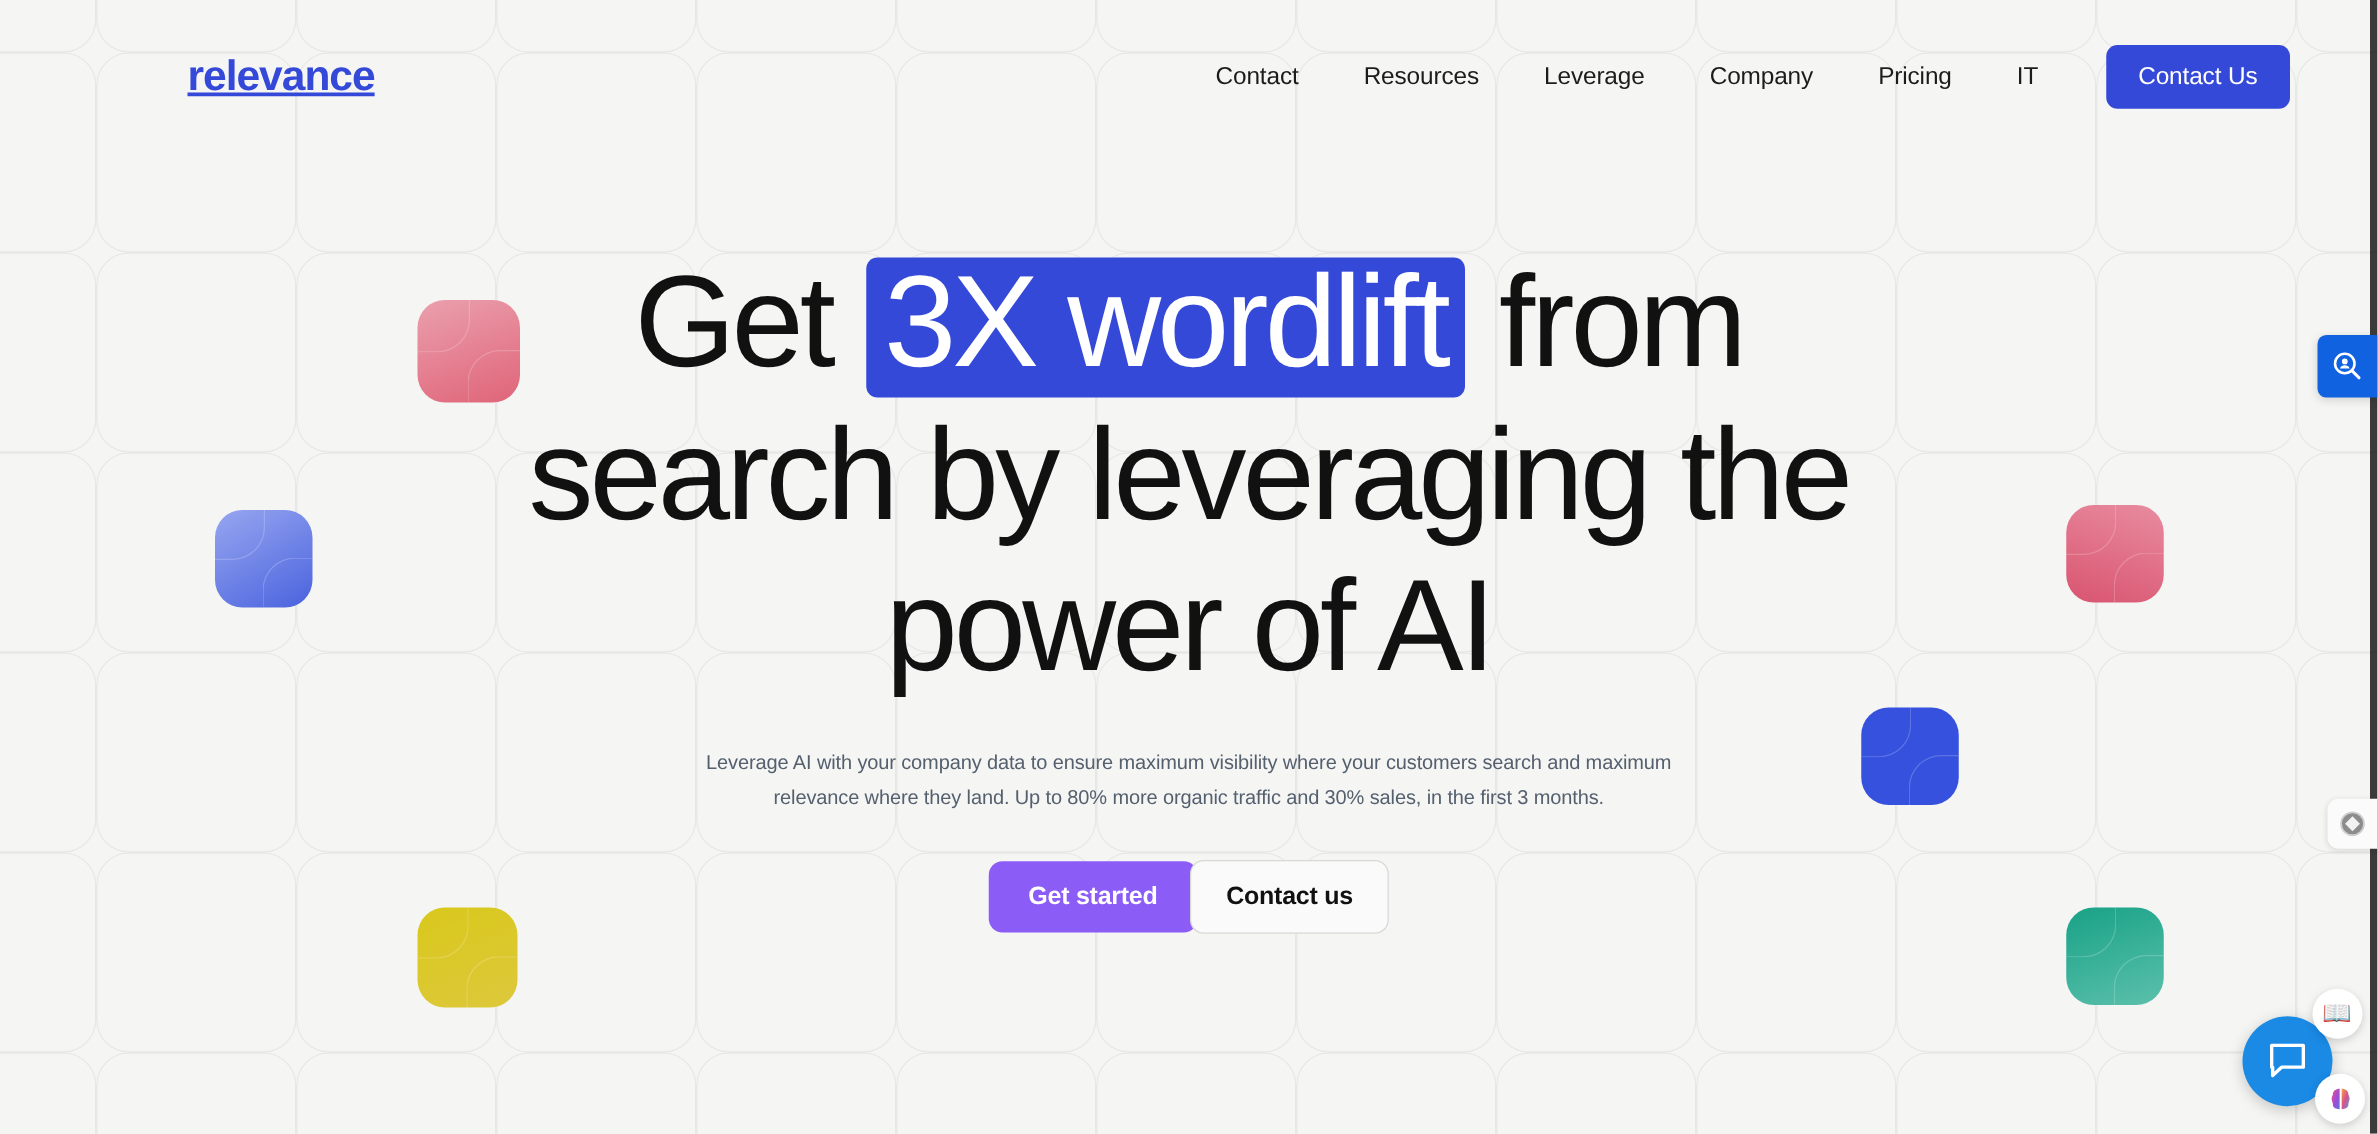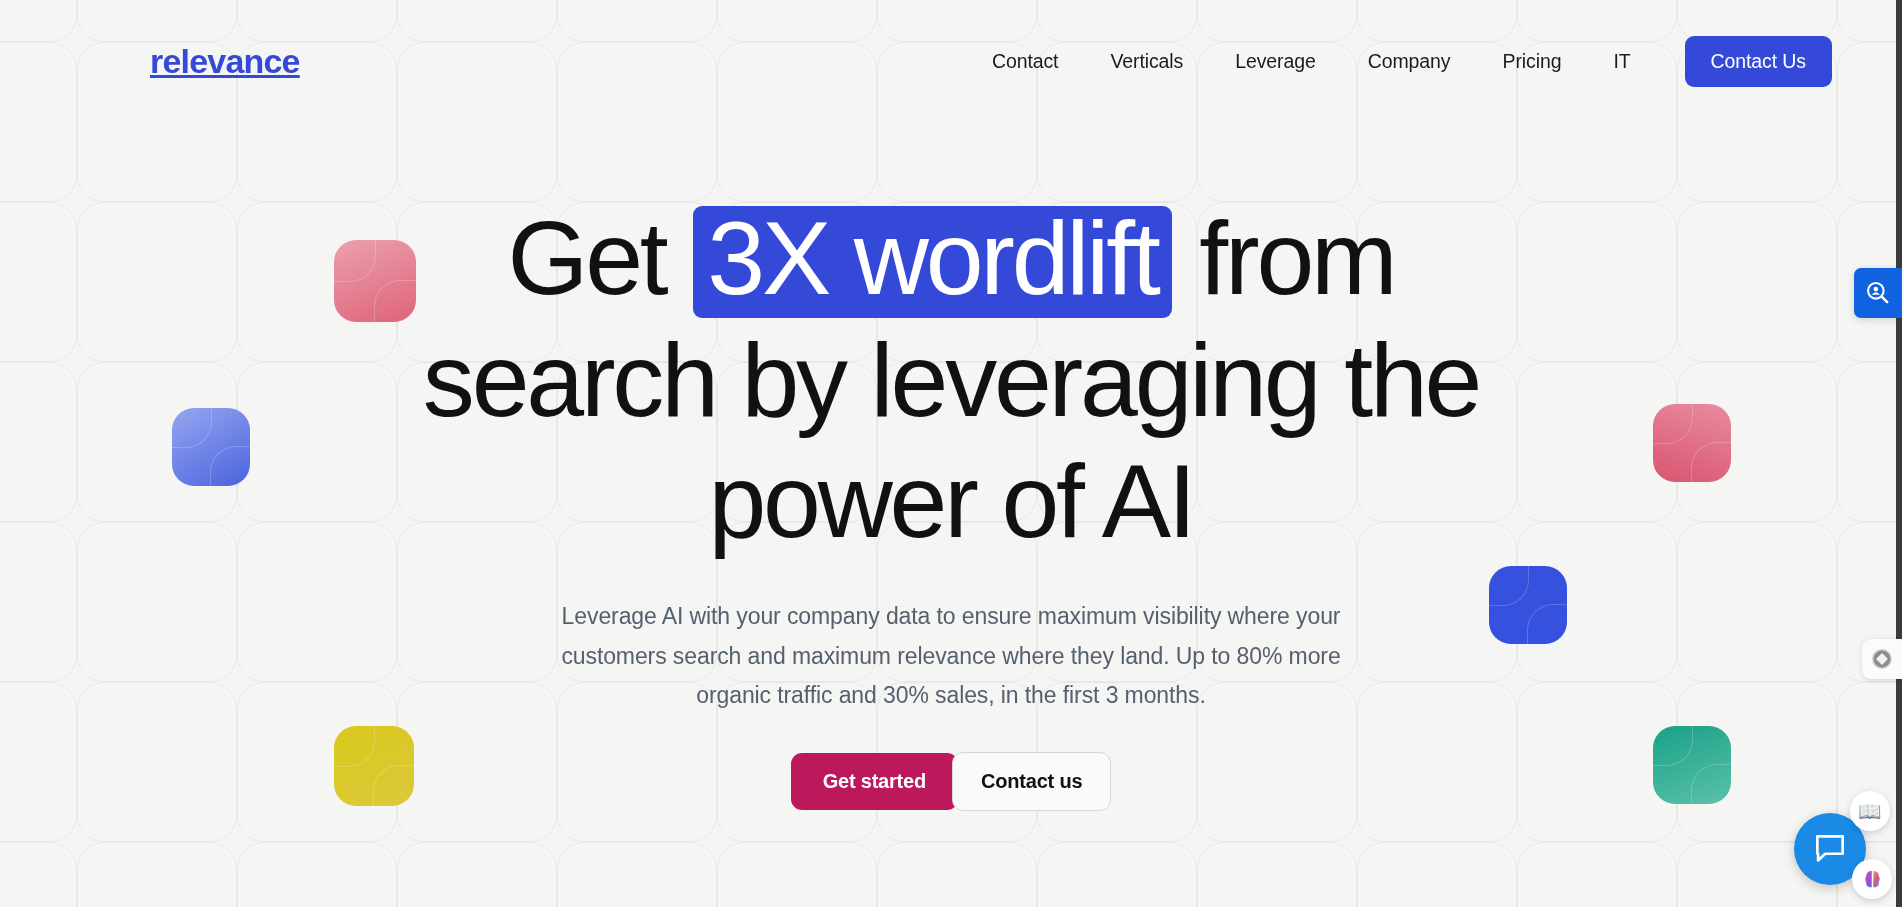--- a/index.html
+++ b/index.html
@@ -131,34 +131,34 @@
     border-radius: 9px;
     padding: 0 14px 8px 14px;
     display: inline-block;
     line-height: 1.0;
     margin: 0 2px;
     vertical-align: baseline;
   }
   .hero-sub {
     margin: 34px auto 0 auto;
     max-width: 790px;
-    font-size: 23px;
+    font-size: 16px;
     line-height: 1.72;
     color: #55606e;
     letter-spacing: -0.1px;
   }
   .hero-actions {
     margin-top: 36px;
     display: flex;
     justify-content: center;
     align-items: center;
     gap: 0;
   }
   .btn-primary {
-    background: #be185d;
+    background: #8b5cf6;
     color: #fff;
     font-size: 20px;
     font-weight: 700;
     border: none;
     border-radius: 11px;
     padding: 17px 32px;
     cursor: pointer;
     font-family: "Liberation Sans", sans-serif;
     letter-spacing: -0.2px;
     text-align: right;
@@ -363,21 +363,21 @@
 <div class="deco-sq sq-yellow"></div>
 <div class="deco-sq sq-pink-r"></div>
 <div class="deco-sq sq-blue-r"></div>
 <div class="deco-sq sq-green"></div>
 
 <header class="site-header">
   <a class="logo" href="#">relevance</a>
 
   <nav class="nav">
     <a class="nav-link" href="#">Contact</a>
-    <a class="nav-link" href="#">Verticals</a>
+    <a class="nav-link" href="#">Resources</a>
     <a class="nav-link" href="#">Leverage</a>
     <a class="nav-link" href="#">Company</a>
     <a class="nav-link" href="#">Pricing</a>
     <a class="nav-link" href="#">IT</a>
     <button class="btn-contact-us">Contact Us</button>
   </nav>
 </header>
 
 <main class="hero">
   <h1 class="hero-title"><span>Get</span> <span class="hl">3X wordlift</span> <span>from search by leveraging the power of AI</span></h1>

